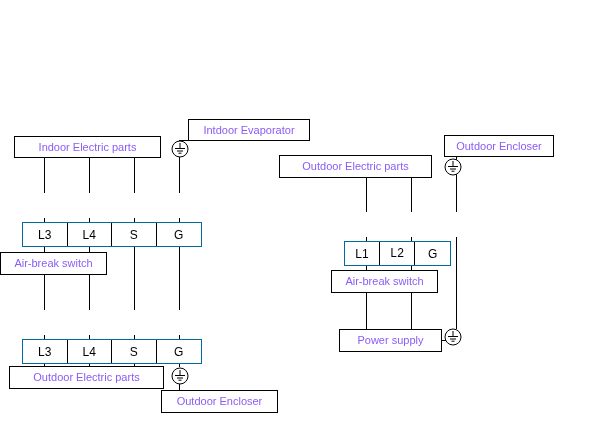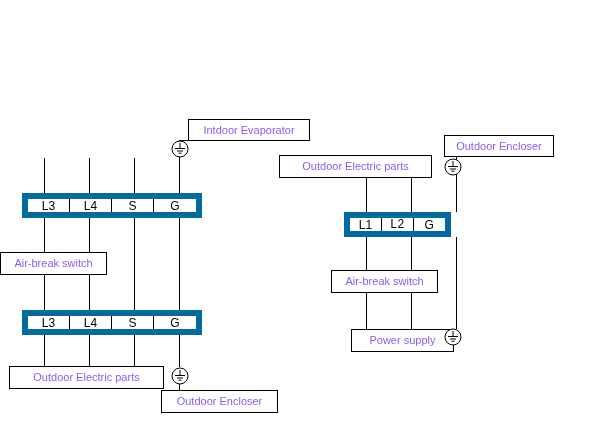--- a/index.html
+++ b/index.html
@@ -25,24 +25,25 @@
     line-height: 1;
     display: flex;
     align-items: center;
     justify-content: center;
     white-space: nowrap;
     z-index: 3;
   }
   .terminal-strip {
     position: absolute;
     box-sizing: border-box;
-    border: 6px solid #0369a1;
+    border: 1px solid #0369a1;
     background: #c2410c;
     display: flex;
     z-index: 3;
+    margin-top: 29px;
   }
   .terminal-cell {
     box-sizing: border-box;
     border-right: 1px solid #000000;
     display: flex;
     align-items: center;
     justify-content: center;
     font-size: 12px;
     color: #000000;
     background: #ffffff;
@@ -137,20 +138,21 @@
       <div class="terminal-cell" style="width: 45px;">L4</div>
       <div class="terminal-cell" style="width: 45px;">S</div>
       <div class="terminal-cell" style="width: 45px;">G</div>
     </div>
     <div class="terminal-strip" style="left: 344px; top: 212px; width: 107px; height: 25px;">
       <div class="terminal-cell" style="width: 45px;">L1</div>
       <div class="terminal-cell" style="width: 45px; font-family: Liberation Mono, monospace;">L2</div>
       <div class="terminal-cell" style="width: 45px;">G</div>
     </div>
     <div class="box" style="left: 188px; top: 119px; width: 122px; height: 22px;">Intdoor Evaporator</div>
+    <div class="box" style="left: 14px; top: 136px; width: 147px; height: 22px;">Indoor Electric parts</div>
     <div class="box" style="left: 444px; top: 135px; width: 110px; height: 22px;">Outdoor Encloser</div>
     <div class="box" style="left: 279px; top: 155px; width: 153px; height: 23px;">Outdoor Electric parts</div>
     <div class="box" style="left: 0px; top: 252px; width: 107px; height: 23px;">Air-break switch</div>
     <div class="box" style="left: 331px; top: 270px; width: 107px; height: 23px;">Air-break switch</div>
-    <div class="box" style="left: 339px; top: 329px; width: 103px; height: 23px; margin-left: 12px;">Power supply</div>
+    <div class="box" style="left: 339px; top: 329px; width: 103px; height: 23px;">Power supply</div>
     <div class="box" style="left: 9px; top: 366px; width: 155px; height: 23px;">Outdoor Electric parts</div>
     <div class="box" style="left: 161px; top: 390px; width: 117px; height: 23px;">Outdoor Encloser</div>
   </div>
 
 </body></html>

